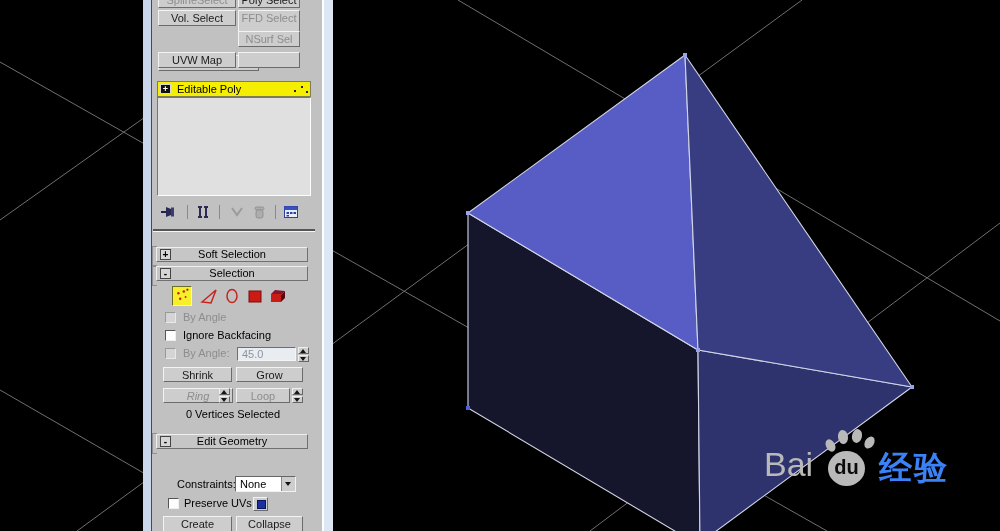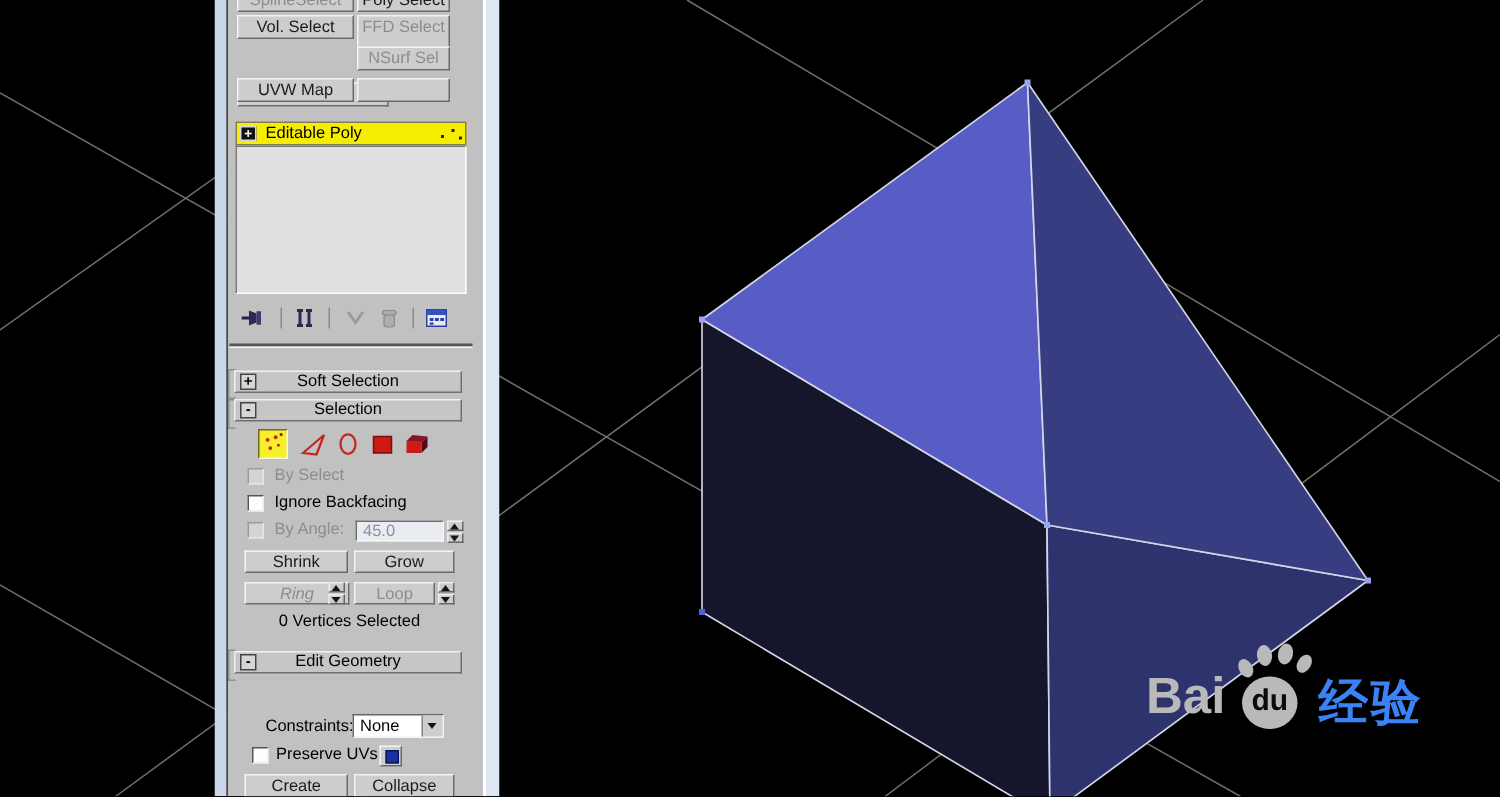--- a/index.html
+++ b/index.html
@@ -2,21 +2,21 @@
 <html><head>
 <meta charset="utf-8">
 <style>
   html,body{margin:0;padding:0;background:#000;}
   #screen{position:relative;width:1000px;height:531px;background:#000;overflow:hidden;
           font-family:"Liberation Sans",sans-serif;}
   #vp{position:absolute;left:0;top:0;}
   .face{stroke:#d2d6e6;stroke-width:1.1;stroke-linejoin:round;}
   
   #watermark{position:absolute;left:758px;top:423px;width:242px;height:105px;z-index:3;}
-  #watermark .wm-bai{position:absolute;left:6px;top:22px;font-size:34px;font-weight:bold;color:#b9b9b9;}
+  #watermark .wm-bai{position:absolute;left:6px;top:22px;font-size:34px;font-weight:normal;color:#b9b9b9;}
   #watermark .wm-cn{position:absolute;left:121px;top:23px;font-size:33px;font-weight:bold;color:#3b82f6;letter-spacing:2px;}
   #watermark .wm-url{position:absolute;left:2px;top:59px;font-size:23px;color:#9d9d9d;letter-spacing:-0.5px;}
   .paw-toe{position:absolute;background:#b9b9b9;border-radius:50%;}
   .paw-pad{position:absolute;left:70px;top:28px;width:37px;height:35px;background:#b9b9b9;border-radius:50%;}
   .paw-du{position:absolute;left:70px;top:33px;width:37px;text-align:center;font-size:20px;font-weight:bold;color:#0b0b0b;}
   
   #panel{position:absolute;left:143px;top:0;width:190px;height:531px;z-index:5;overflow:hidden;
          font-size:11px;color:#111;}
   .pstrip{position:absolute;left:0;top:0;width:8px;height:531px;background:#cbd7eb;}
   .pbg{position:absolute;left:8px;top:0;width:170px;height:531px;background:#c1c1c1;border-left:1px solid #4a4a4a;}
@@ -200,21 +200,21 @@
     </div>
     <div class="soicon" style="left:125px;">
       <svg viewBox="0 0 20 20" width="20" height="20">
         <polygon points="3,8 7,4 17,5 13,9" fill="#87152b"></polygon>
         <polygon points="13,9 17,5 17,12 13,16" fill="#570a16"></polygon>
         <rect x="3" y="8" width="10" height="8" fill="#cb1b15"></rect>
       </svg>
     </div>
 
     <span class="cb dis" style="left:22px;top:312px;"></span>
-    <span class="cblabel dis" style="left:40px;top:311px;">By Select</span>
+    <span class="cblabel dis" style="left:40px;top:311px;">By Angle</span>
 
     <span class="cb" style="left:22px;top:330px;"></span>
     <span class="cblabel" style="left:40px;top:329px;">Ignore Backfacing</span>
 
     <span class="cb dis" style="left:22px;top:348px;"></span>
     <span class="cblabel dis" style="left:40px;top:347px;">By Angle:</span>
     <div class="numfield" style="left:94px;top:347px;width:59px;height:14px;">45.0</div>
     <div class="spin" style="left:155px;top:347px;">
         <b class="su">
           <i></i>

